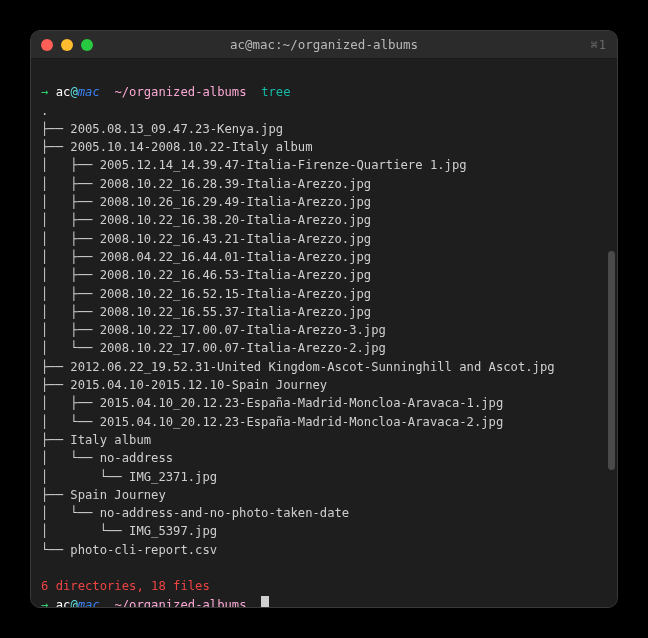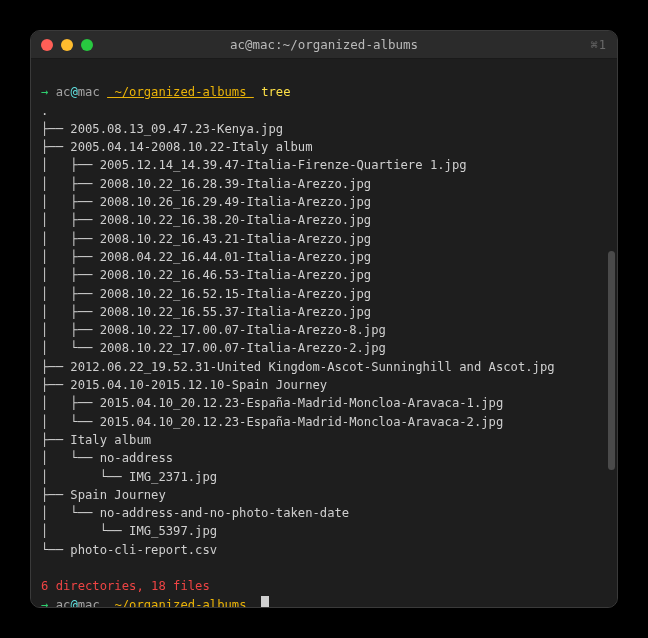--- a/index.html
+++ b/index.html
@@ -75,25 +75,25 @@
     .scrollbar {
       position: absolute;
       right: 2px;
       top: 35%;
       width: 7px;
       height: 40%;
       background: #4a4a4a;
       border-radius: 4px;
     }
     .p-arrow { color: #2ecf6f; }
-    .p-user { color: #a3a3a3; }
+    .p-user { color: #ffffff; }
     .p-at { color: #5fdede; }
-    .p-host { color: #a3a3a3; }
-    .p-path { color: #eab308; text-decoration: underline; }
-    .p-cmd { color: #fde047; }
+    .p-host { color: #3b82f6; font-style: italic; }
+    .p-path { color: #f9a8d4; }
+    .p-cmd { color: #14b8a6; }
     .tree-line { color: #cfcfcf; }
     .summary { color: #ef4444; text-align: right; }
     .cursor {
       display: inline-block;
       width: 8px;
       height: 15px;
       background: #cfcfcf;
       vertical-align: -2px;
     }
   </style>
@@ -108,31 +108,31 @@
       <div class="dot green"></div>
     </div>
     <div class="title">ac@mac:~/organized-albums</div>
     <div class="right-icons">⌘1</div>
   </div>
 
   <div class="terminal">
 <span><span class="p-arrow">→</span> <span class="p-user">ac</span><span class="p-at">@</span><span class="p-host">mac</span> <span class="p-path"> ~/organized-albums </span><span class="p-cmd"> tree</span></span>
 <span class="tree-line">.</span>
 <span class="tree-line">├── 2005.08.13_09.47.23-Kenya.jpg</span>
-<span class="tree-line">├── 2005.04.14-2008.10.22-Italy album</span>
+<span class="tree-line">├── 2005.10.14-2008.10.22-Italy album</span>
 <span class="tree-line">│   ├── 2005.12.14_14.39.47-Italia-Firenze-Quartiere 1.jpg</span>
 <span class="tree-line">│   ├── 2008.10.22_16.28.39-Italia-Arezzo.jpg</span>
 <span class="tree-line">│   ├── 2008.10.26_16.29.49-Italia-Arezzo.jpg</span>
 <span class="tree-line">│   ├── 2008.10.22_16.38.20-Italia-Arezzo.jpg</span>
 <span class="tree-line">│   ├── 2008.10.22_16.43.21-Italia-Arezzo.jpg</span>
 <span class="tree-line">│   ├── 2008.04.22_16.44.01-Italia-Arezzo.jpg</span>
 <span class="tree-line">│   ├── 2008.10.22_16.46.53-Italia-Arezzo.jpg</span>
 <span class="tree-line">│   ├── 2008.10.22_16.52.15-Italia-Arezzo.jpg</span>
 <span class="tree-line">│   ├── 2008.10.22_16.55.37-Italia-Arezzo.jpg</span>
-<span class="tree-line">│   ├── 2008.10.22_17.00.07-Italia-Arezzo-8.jpg</span>
+<span class="tree-line">│   ├── 2008.10.22_17.00.07-Italia-Arezzo-3.jpg</span>
 <span class="tree-line">│   └── 2008.10.22_17.00.07-Italia-Arezzo-2.jpg</span>
 <span class="tree-line">├── 2012.06.22_19.52.31-United Kingdom-Ascot-Sunninghill and Ascot.jpg</span>
 <span class="tree-line">├── 2015.04.10-2015.12.10-Spain Journey</span>
 <span class="tree-line">│   ├── 2015.04.10_20.12.23-España-Madrid-Moncloa-Aravaca-1.jpg</span>
 <span class="tree-line">│   └── 2015.04.10_20.12.23-España-Madrid-Moncloa-Aravaca-2.jpg</span>
 <span class="tree-line">├── Italy album</span>
 <span class="tree-line">│   └── no-address</span>
 <span class="tree-line">│       └── IMG_2371.jpg</span>
 <span class="tree-line">├── Spain Journey</span>
 <span class="tree-line">│   └── no-address-and-no-photo-taken-date</span>

